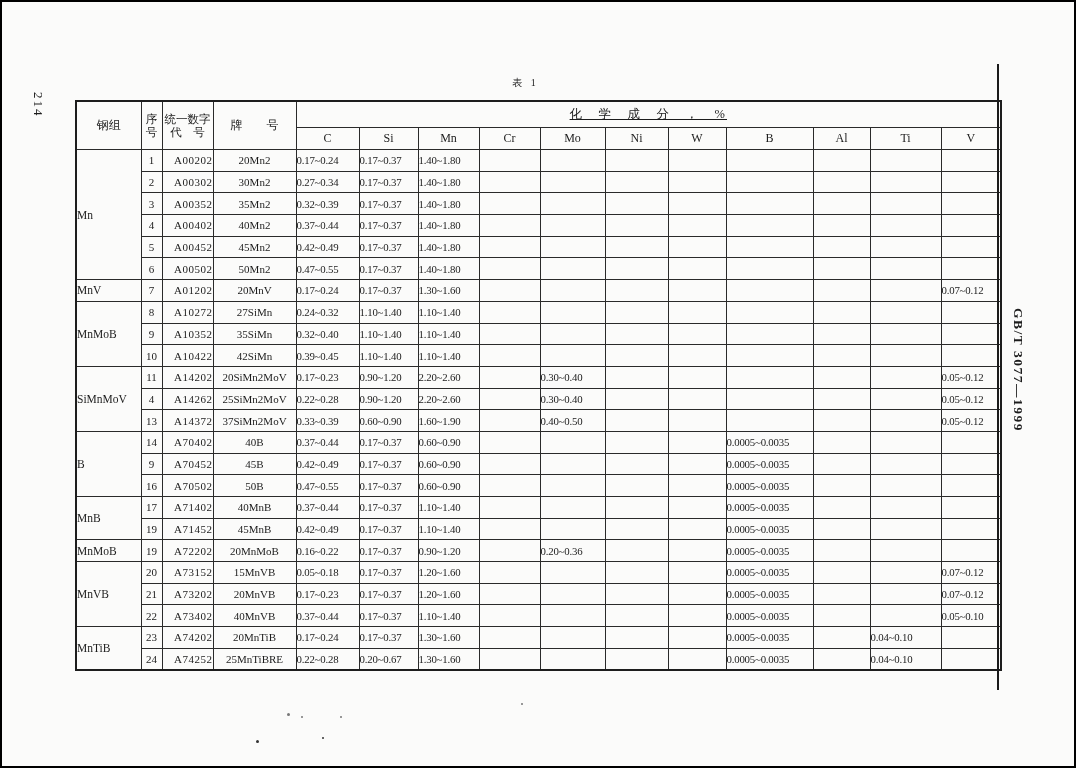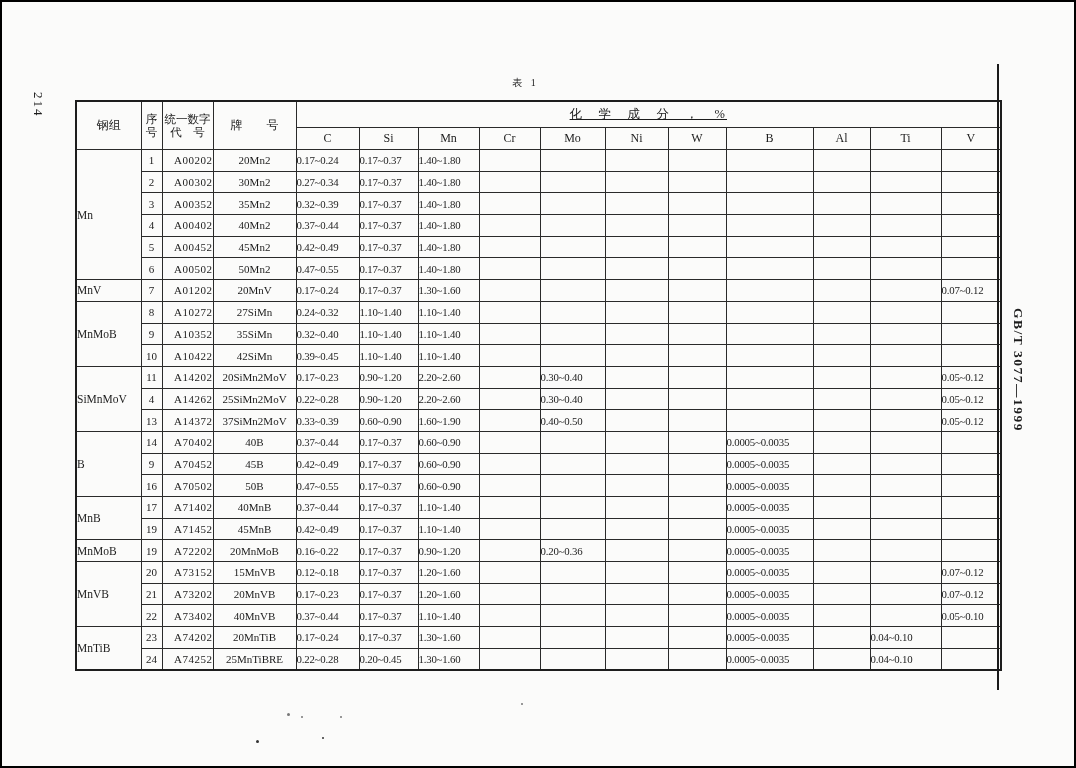--- a/index.html
+++ b/index.html
@@ -429,21 +429,21 @@
         <td class="val-cell">0.0005~0.0035</td>
         <td class="val-cell"></td>
         <td class="val-cell"></td>
         <td class="val-cell"></td>
       </tr>
       <tr>
         <td class="group-cell" rowspan="3">MnVB</td>
         <td class="num-cell">20</td>
         <td class="code-cell">A73152</td>
         <td class="grade-cell">15MnVB</td>
-        <td class="val-cell">0.12~0.18</td>
+        <td class="val-cell">0.05~0.18</td>
         <td class="val-cell">0.17~0.37</td>
         <td class="val-cell">1.20~1.60</td>
         <td class="val-cell"></td>
         <td class="val-cell"></td>
         <td class="val-cell"></td>
         <td class="val-cell"></td>
         <td class="val-cell">0.0005~0.0035</td>
         <td class="val-cell"></td>
         <td class="val-cell"></td>
         <td class="val-cell">0.07~0.12</td>
@@ -495,21 +495,21 @@
         <td class="val-cell">0.0005~0.0035</td>
         <td class="val-cell"></td>
         <td class="val-cell">0.04~0.10</td>
         <td class="val-cell"></td>
       </tr>
       <tr>
         <td class="num-cell">24</td>
         <td class="code-cell">A74252</td>
         <td class="grade-cell">25MnTiBRE</td>
         <td class="val-cell">0.22~0.28</td>
-        <td class="val-cell">0.20~0.45</td>
+        <td class="val-cell">0.20~0.67</td>
         <td class="val-cell">1.30~1.60</td>
         <td class="val-cell"></td>
         <td class="val-cell"></td>
         <td class="val-cell"></td>
         <td class="val-cell"></td>
         <td class="val-cell">0.0005~0.0035</td>
         <td class="val-cell"></td>
         <td class="val-cell">0.04~0.10</td>
         <td class="val-cell"></td>
       </tr>

